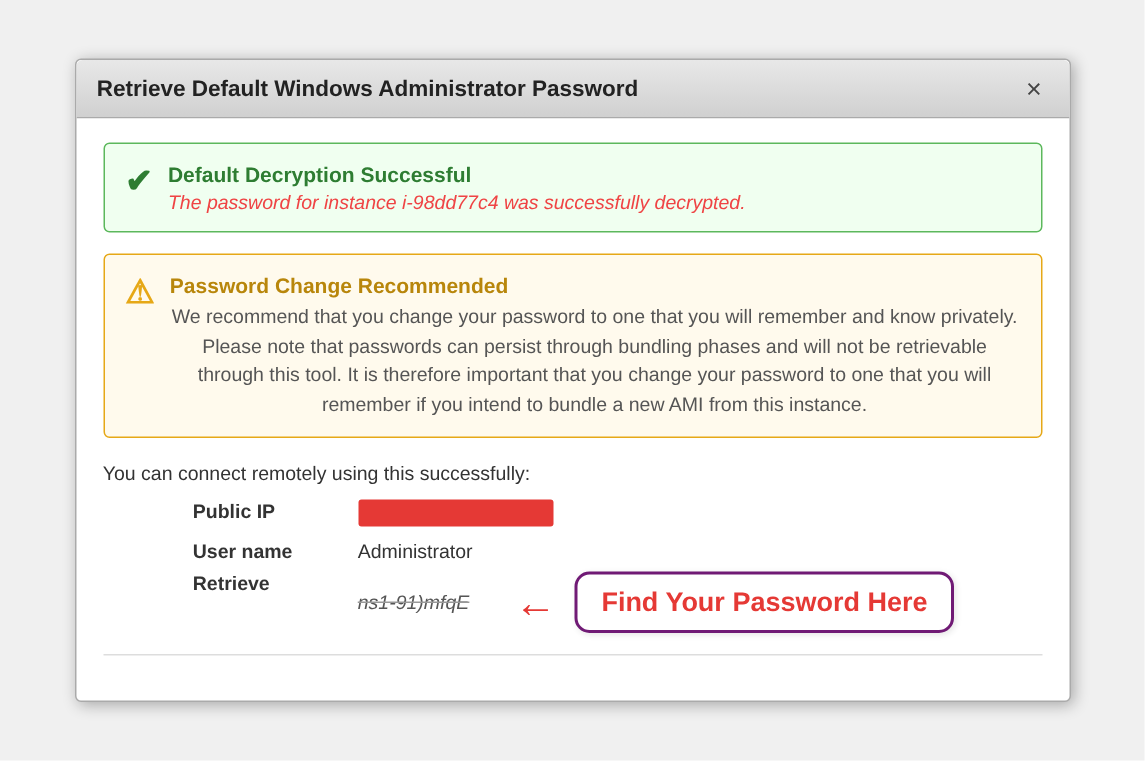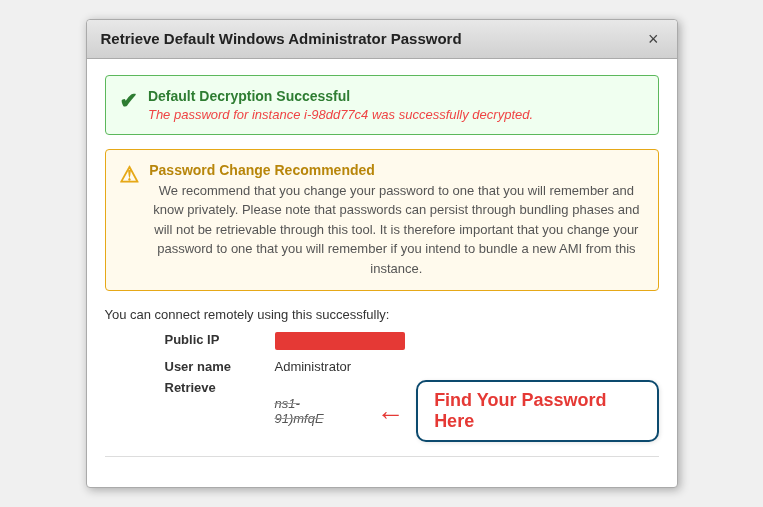--- a/index.html
+++ b/index.html
@@ -10,21 +10,21 @@
       display: flex;
       align-items: center;
       justify-content: center;
       width: 763px;
       height: 507px;
     }
     .dialog {
       background: #fff;
       border: 1px solid #aaa;
       border-radius: 4px;
-      width: 592px;
+      width: 664px;
       box-shadow: 2px 2px 10px rgba(0,0,0,0.3);
     }
     .dialog-header {
       background: linear-gradient(to bottom, #e8e8e8, #d0d0d0);
       border-bottom: 1px solid #aaa;
       padding: 10px 14px;
       display: flex;
       align-items: center;
       justify-content: space-between;
       border-radius: 4px 4px 0 0;
@@ -145,21 +145,21 @@
       display: flex;
       align-items: center;
       gap: 12px;
       position: relative;
     }
     .red-arrow {
       color: #e53935;
       font-size: 28px;
     }
     .find-password-bubble {
-      border: 2px solid #0c4a6e;
+      border: 2px solid #701a75;
       border-radius: 10px;
       padding: 8px 16px;
       background: #fff;
       box-shadow: 1px 1px 4px rgba(0,0,0,0.1);
     }
     .find-password-text {
       color: #e53935;
       font-size: 18px;
       font-weight: bold;
     }

